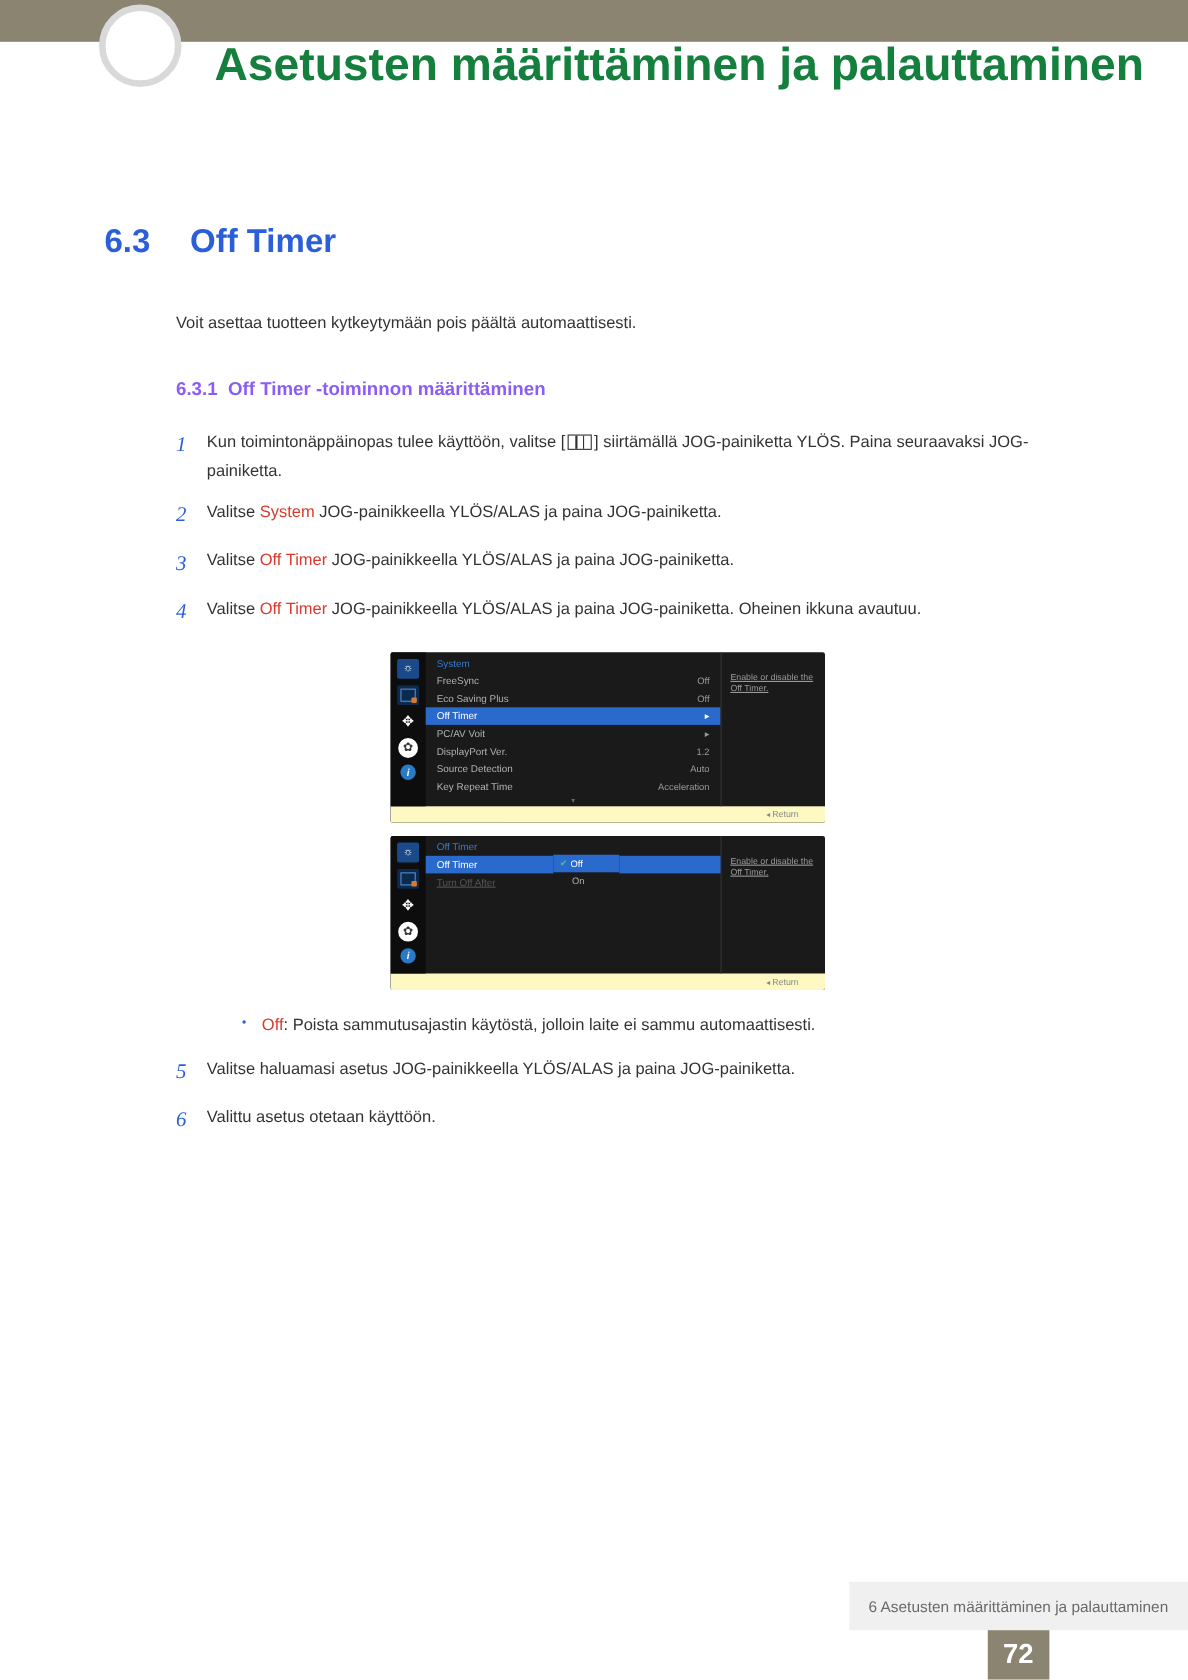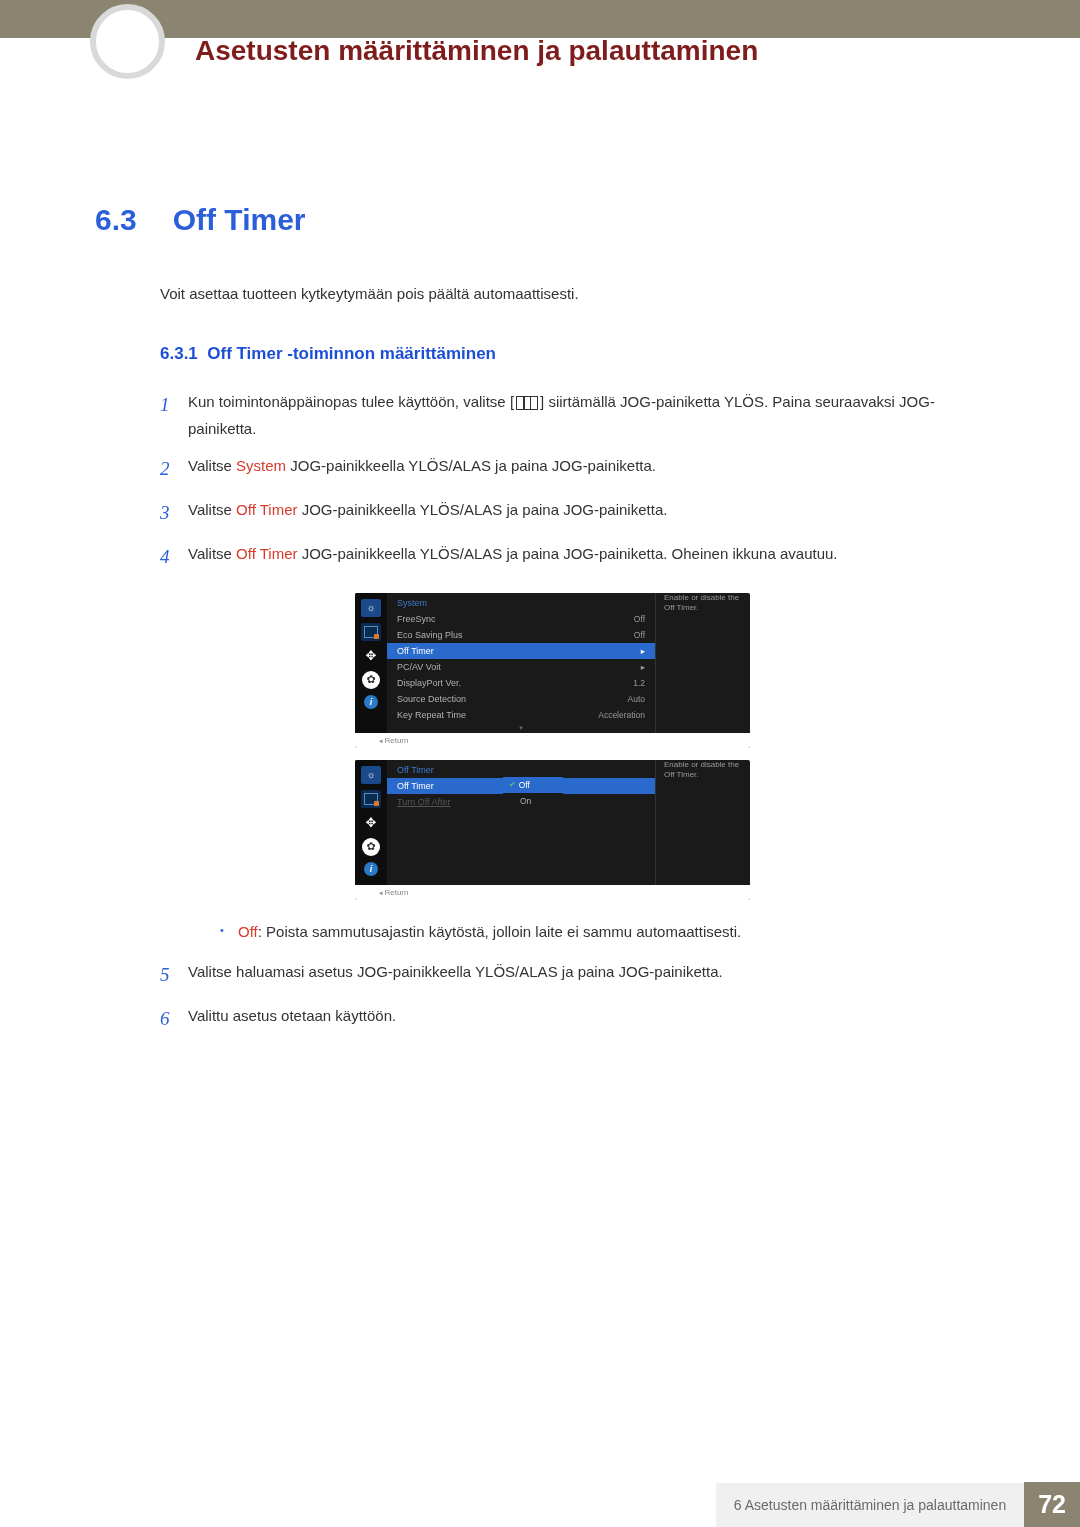--- a/index.html
+++ b/index.html
@@ -23,23 +23,23 @@
     height: 75px;
     border-radius: 50%;
     background: #fff;
     border: 6px solid #d9d9d9;
     z-index: 2;
   }
   .chapter-title {
     position: absolute;
     left: 195px;
     top: 35px;
-    font-size: 28px;
+    font-size: 42px;
     font-weight: bold;
-    color: #7f1d1d;
+    color: #15803d;
     z-index: 3;
     white-space: nowrap;
   }
   .content {
     padding: 165px 95px 0 95px;
     min-height: 1440px;
     position: relative;
   }
   .section-heading {
     font-size: 30px;
@@ -49,21 +49,21 @@
   }
   .section-num { margin-right: 36px; }
   .intro-text {
     font-size: 15px;
     color: #333;
     margin-left: 65px;
     margin-bottom: 42px;
   }
   .subsection-heading {
     font-size: 17px;
-    color: #1d4ed8;
+    color: #8b5cf6;
     font-weight: bold;
     margin-left: 65px;
     margin-bottom: 24px;
   }
   .step-list { margin-left: 65px; list-style: none; }
   .step-item {
     display: flex;
     align-items: flex-start;
     margin-bottom: 10px;
     font-size: 15px;
@@ -149,30 +149,31 @@
     font-size: 9px;
     color: #b0b0b0;
   }
   .osd-row-label { flex: 1; }
   .osd-row-val { color: #999; font-size:8.5px;}
   .osd-row.hl { background: #2a6acc; color: #fff; }
   .osd-row.hl .osd-row-val { color: #fff; }
   .osd-row.dim { color: #555; text-decoration: underline; }
   .osd-help {
     width: 95px;
-    padding: 0 8px;
+    padding: 18px 8px;
     font-size: 8px;
     line-height: 1.3;
     color: #999;
     border-left: 1px solid #333;
+    text-decoration: underline;
   }
   .osd-footer {
-    background: #ffffff;
+    background: #fef9c3;
     padding: 3px 24px;
-    text-align: left;
+    text-align: right;
     font-size: 8px;
     color: #888;
   }
   .osd-footer span::before { content: '◂ '; font-size:7px;}
   .osd-dropdown {
     position: relative;
   }
   .osd-dd-menu {
     position: absolute;
     left: 116px;
@@ -214,20 +215,21 @@
     color: #2b5fd9;
     font-size: 11px;
     top: 2px;
   }
   .footer {
     position: absolute;
     bottom: 0;
     right: 0;
     display: flex;
     align-items: center;
+    flex-direction: column;
   }
   .footer-text {
     background: #f0f0f0;
     color: #6a6a6a;
     font-size: 14px;
     padding: 14px 18px;
   }
   .footer-num {
     background: #8a8470;
     color: #fff;

